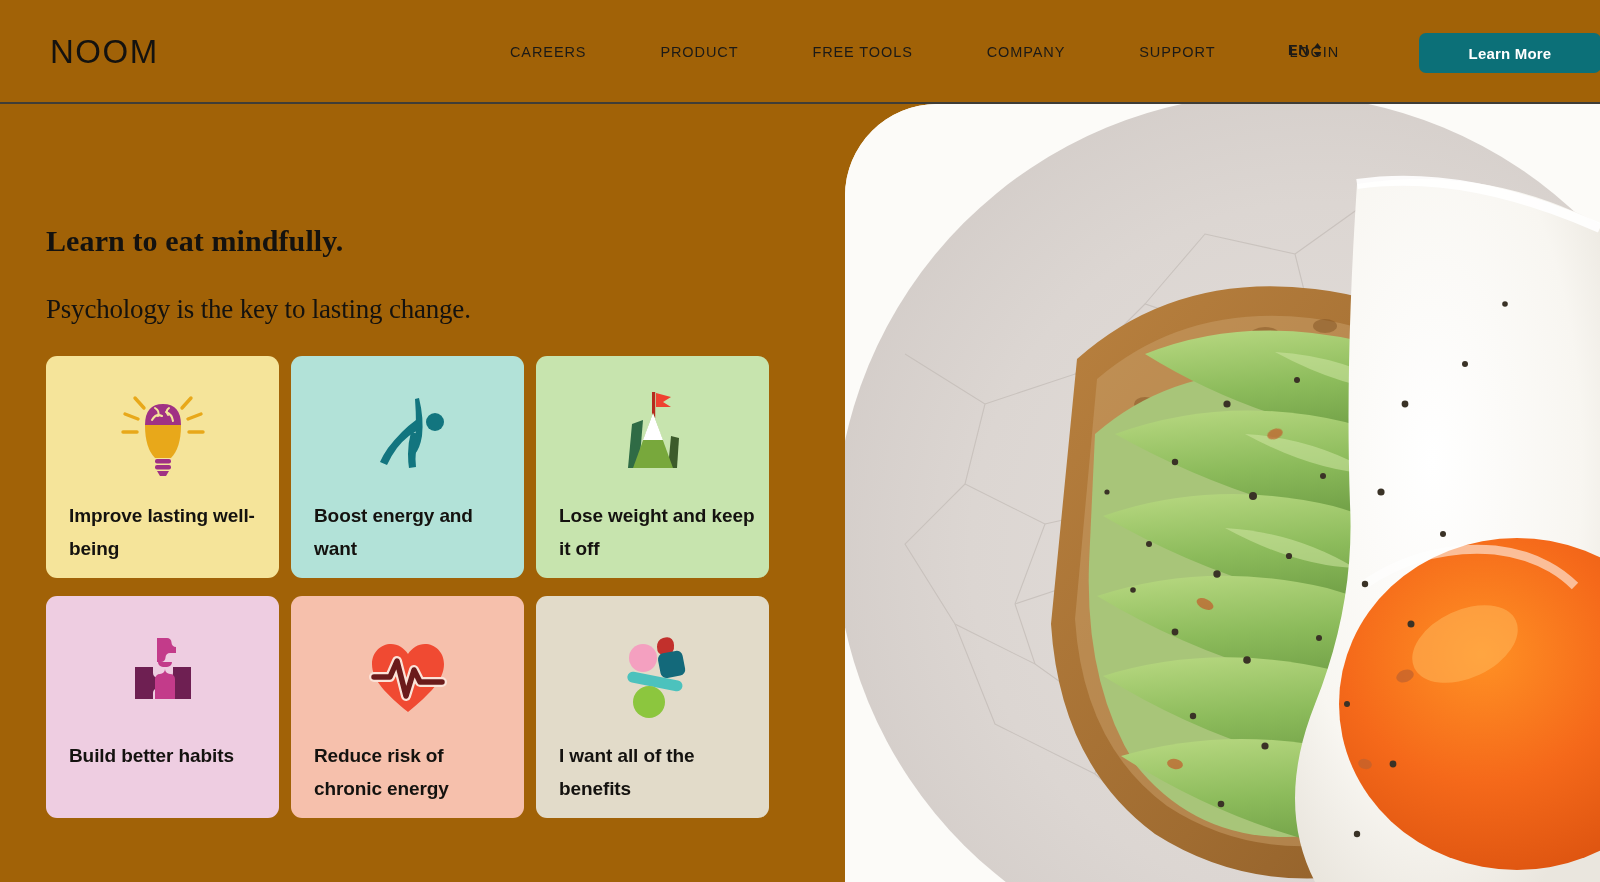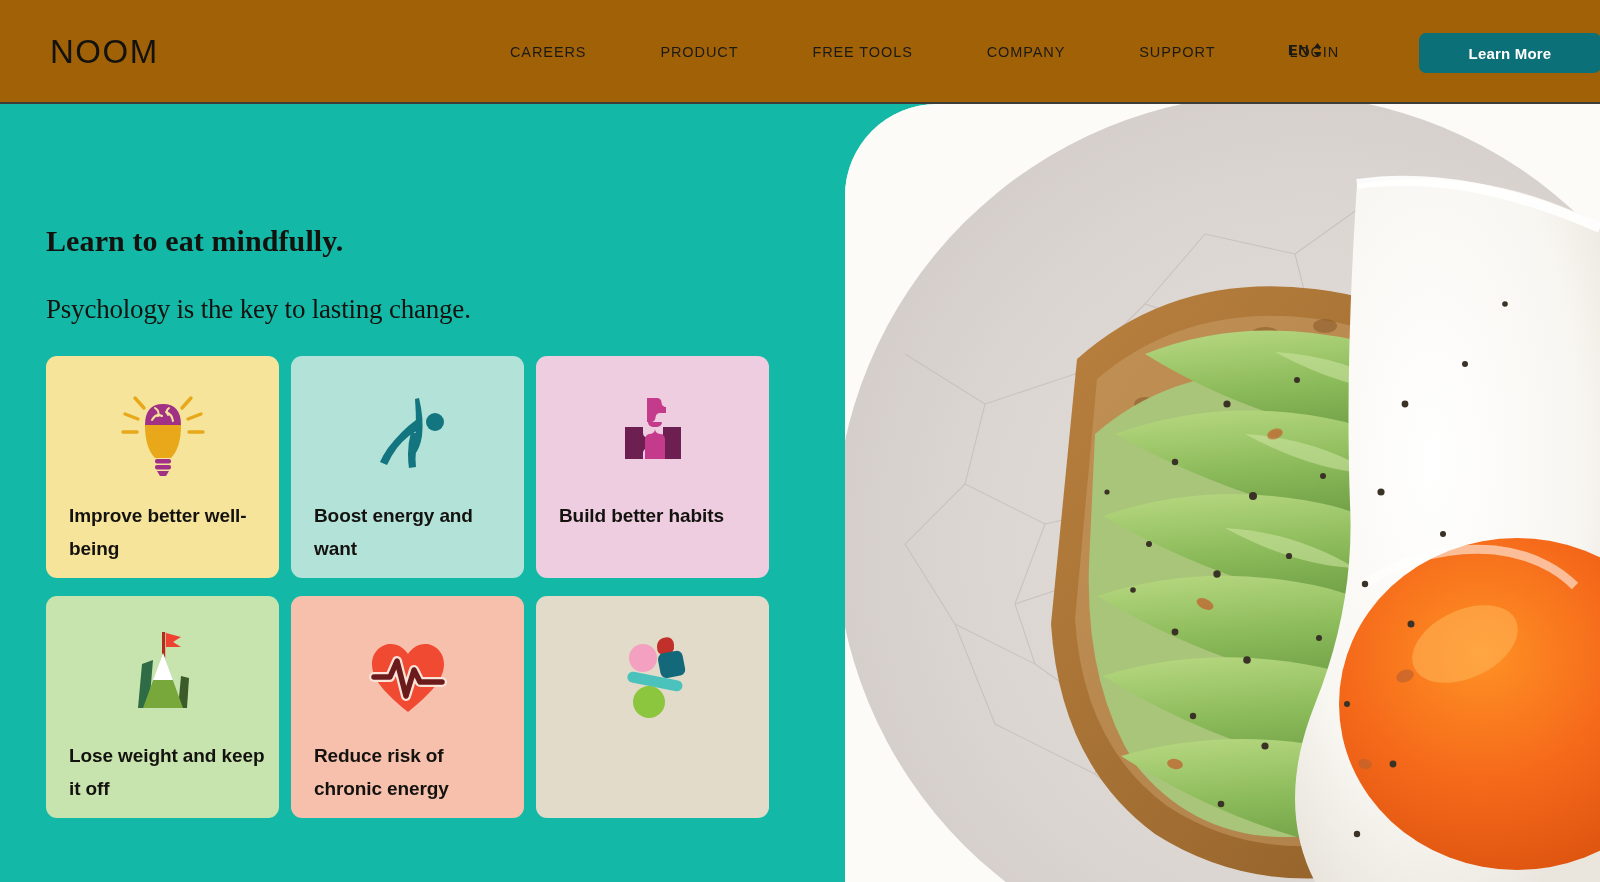--- a/index.html
+++ b/index.html
@@ -85,21 +85,21 @@
     align-items: center;
     justify-content: center;
     margin-left: 48px;
   }
 
   
   .main {
     position: relative;
     width: 1600px;
     height: 778px;
-    background: #14b8a6;
+    background: #a16207;
   }
 
   .left-col {
     position: absolute;
     left: 0; top: 0;
     width: 845px;
     height: 778px;
   }
 
   .eyebrow {
@@ -222,63 +222,63 @@
               <path d="M55 32 Q61 34 62 41"></path>
               <path d="M44 28 Q49 31 47 36"></path>
               <path d="M58 28 Q54 31 57 35"></path>
             </g>
             <path d="M34 45 L70 45 Q70 68 60 78 L44 78 Q34 68 34 45 Z" fill="#e8a81a"></path>
             <rect x="44" y="79" width="16" height="4.5" rx="2" fill="#a03184"></rect>
             <rect x="44" y="85" width="16" height="4.5" rx="2" fill="#a03184"></rect>
             <path d="M46 91 L58 91 L55 96 L49 96 Z" fill="#a03184"></path>
           </svg>
         </div>
-        <div class="card-label">Improve better well-being</div>
+        <div class="card-label">Improve lasting well-being</div>
       </div>
 
       <div class="card" style="background:#b2e2d8">
         <div class="card-icon">
           <svg width="104" height="104" viewBox="0 0 104 104">
             <g fill="#12757f">
               <circle cx="79" cy="42" r="9"></circle>
               <path d="M63 18 Q68 38 66 56 Q64 68 59 74 L54 69 Q60 60 60 46 Q60 32 59 19 Z"></path>
               <path d="M60 40 Q46 50 32 68 Q27 75 24 82 L31 85 Q35 76 41 68 Q52 54 65 49 Z"></path>
               <path d="M55 52 Q52 63 52 74 Q52 82 53 88 L60 87 Q59 79 60 70 Q61 60 63 54 Z"></path>
             </g>
           </svg>
         </div>
         <div class="card-label">Boost energy and want</div>
       </div>
 
-      <div class="card" style="background:#eecde1">
-        <div class="card-icon">
-          <svg width="104" height="104" viewBox="0 0 104 104">
-            <path d="M44 20 h6 a4.5 4.5 0 0 1 4.5 4.5 a4.5 4.5 0 0 0 4.5 4.5 v6 h-6 a4.5 4.5 0 0 0 -4.5 4.5 a4.5 4.5 0 0 1 -4.5 4.5 h-4 v-24 z" fill="#c33b8a" transform="translate(6,-2)"></path>
-            <path d="M24 47 h18 v6 a5 5 0 0 0 5 5 a5 5 0 0 1 0 10 a5 5 0 0 0 -5 5 v6 h-18 z" fill="#6e1f52"></path>
-            <path d="M80 47 h-18 v6 a5 5 0 0 1 -5 5 a5 5 0 0 0 0 10 a5 5 0 0 1 5 5 v6 h18 z" fill="#6e1f52"></path>
-            <path d="M44 59 a5 5 0 0 1 5 -5 a5 5 0 0 0 5 -5 v-2 h-2 a5 5 0 0 1 -5 -5 h14 a5 5 0 0 1 -5 5 h-2 v2 a5 5 0 0 0 5 5 a5 5 0 0 1 5 5 v20 h-20 z" fill="#c33b8a"></path>
-          </svg>
-        </div>
-        <div class="card-label">Build better habits</div>
-      </div>
-
       <div class="card" style="background:#c7e4ae">
         <div class="card-icon">
           <svg width="104" height="104" viewBox="0 0 104 104">
             <rect x="51" y="12" width="3.2" height="26" fill="#b52a1d"></rect>
             <path d="M55 13 L70 17 L62 22 L70 27 L55 27 Z" fill="#ef4130"></path>
             <path d="M31 44 L42 40 L38 88 L27 88 Z" fill="#2f6b45"></path>
             <path d="M70 56 L78 58 L76 88 L67 88 Z" fill="#3c5b2b"></path>
             <path d="M52 33 L72 88 L32 88 Z" fill="#78a83c"></path>
             <path d="M52 33 L62 60 L42 60 Z" fill="#ffffff"></path>
           </svg>
         </div>
         <div class="card-label">Lose weight and keep it off</div>
       </div>
 
+      <div class="card" style="background:#eecde1">
+        <div class="card-icon">
+          <svg width="104" height="104" viewBox="0 0 104 104">
+            <path d="M44 20 h6 a4.5 4.5 0 0 1 4.5 4.5 a4.5 4.5 0 0 0 4.5 4.5 v6 h-6 a4.5 4.5 0 0 0 -4.5 4.5 a4.5 4.5 0 0 1 -4.5 4.5 h-4 v-24 z" fill="#c33b8a" transform="translate(6,-2)"></path>
+            <path d="M24 47 h18 v6 a5 5 0 0 0 5 5 a5 5 0 0 1 0 10 a5 5 0 0 0 -5 5 v6 h-18 z" fill="#6e1f52"></path>
+            <path d="M80 47 h-18 v6 a5 5 0 0 1 -5 5 a5 5 0 0 0 0 10 a5 5 0 0 1 5 5 v6 h18 z" fill="#6e1f52"></path>
+            <path d="M44 59 a5 5 0 0 1 5 -5 a5 5 0 0 0 5 -5 v-2 h-2 a5 5 0 0 1 -5 -5 h14 a5 5 0 0 1 -5 5 h-2 v2 a5 5 0 0 0 5 5 a5 5 0 0 1 5 5 v20 h-20 z" fill="#c33b8a"></path>
+          </svg>
+        </div>
+        <div class="card-label">Build better habits</div>
+      </div>
+
       <div class="card" style="background:#f6c0ac">
         <div class="card-icon">
           <svg width="104" height="104" viewBox="0 0 104 104">
             <path d="M52 92 C30 74 16 60 16 44 C16 32 25 24 35 24 C42 24 48 28 52 34 C56 28 62 24 69 24 C79 24 88 32 88 44 C88 60 74 74 52 92 Z" fill="#f04a32"></path>
             <path d="M18 57 L34 57 L41 41 L50 76 L58 50 L64 62 L86 62" fill="none" stroke="#fbe3d8" stroke-width="10" stroke-linecap="round" stroke-linejoin="round"></path>
             <path d="M18 57 L34 57 L41 41 L50 76 L58 50 L64 62 L86 62" fill="none" stroke="#6b1b1b" stroke-width="5.5" stroke-linecap="round" stroke-linejoin="round"></path>
           </svg>
         </div>
         <div class="card-label">Reduce risk of chronic energy</div>
       </div>
@@ -286,20 +286,21 @@
       <div class="card" style="background:#e2dbc9">
         <div class="card-icon">
           <svg width="104" height="104" viewBox="0 0 104 104">
             <circle cx="42" cy="38" r="14" fill="#f4a0c0"></circle>
             <path d="M62 18 q10 -3 11 7 q1 9 -8 10 q-9 1 -9 -8 q0 -7 6 -9 z" fill="#c2302c"></path>
             <rect x="58" y="32" width="25" height="25" rx="6" fill="#13697a" transform="rotate(-11 70 44)"></rect>
             <rect x="26" y="56" width="56" height="11" rx="5.5" fill="#4cc2bd" transform="rotate(11 54 61)"></rect>
             <circle cx="48" cy="82" r="16" fill="#8cc63e"></circle>
           </svg>
         </div>
+        <div class="card-label">I want all of the benefits</div>
       </div>
 
     </div>
   </div>
 
   <div class="hero-img">
     <svg class="hero-svg" viewBox="0 0 755 778" preserveAspectRatio="xMidYMid slice">
       <defs>
         <radialGradient id="plateGrad" cx="55%" cy="52%" r="72%">
           <stop offset="0%" stop-color="#e3dedb"></stop>

